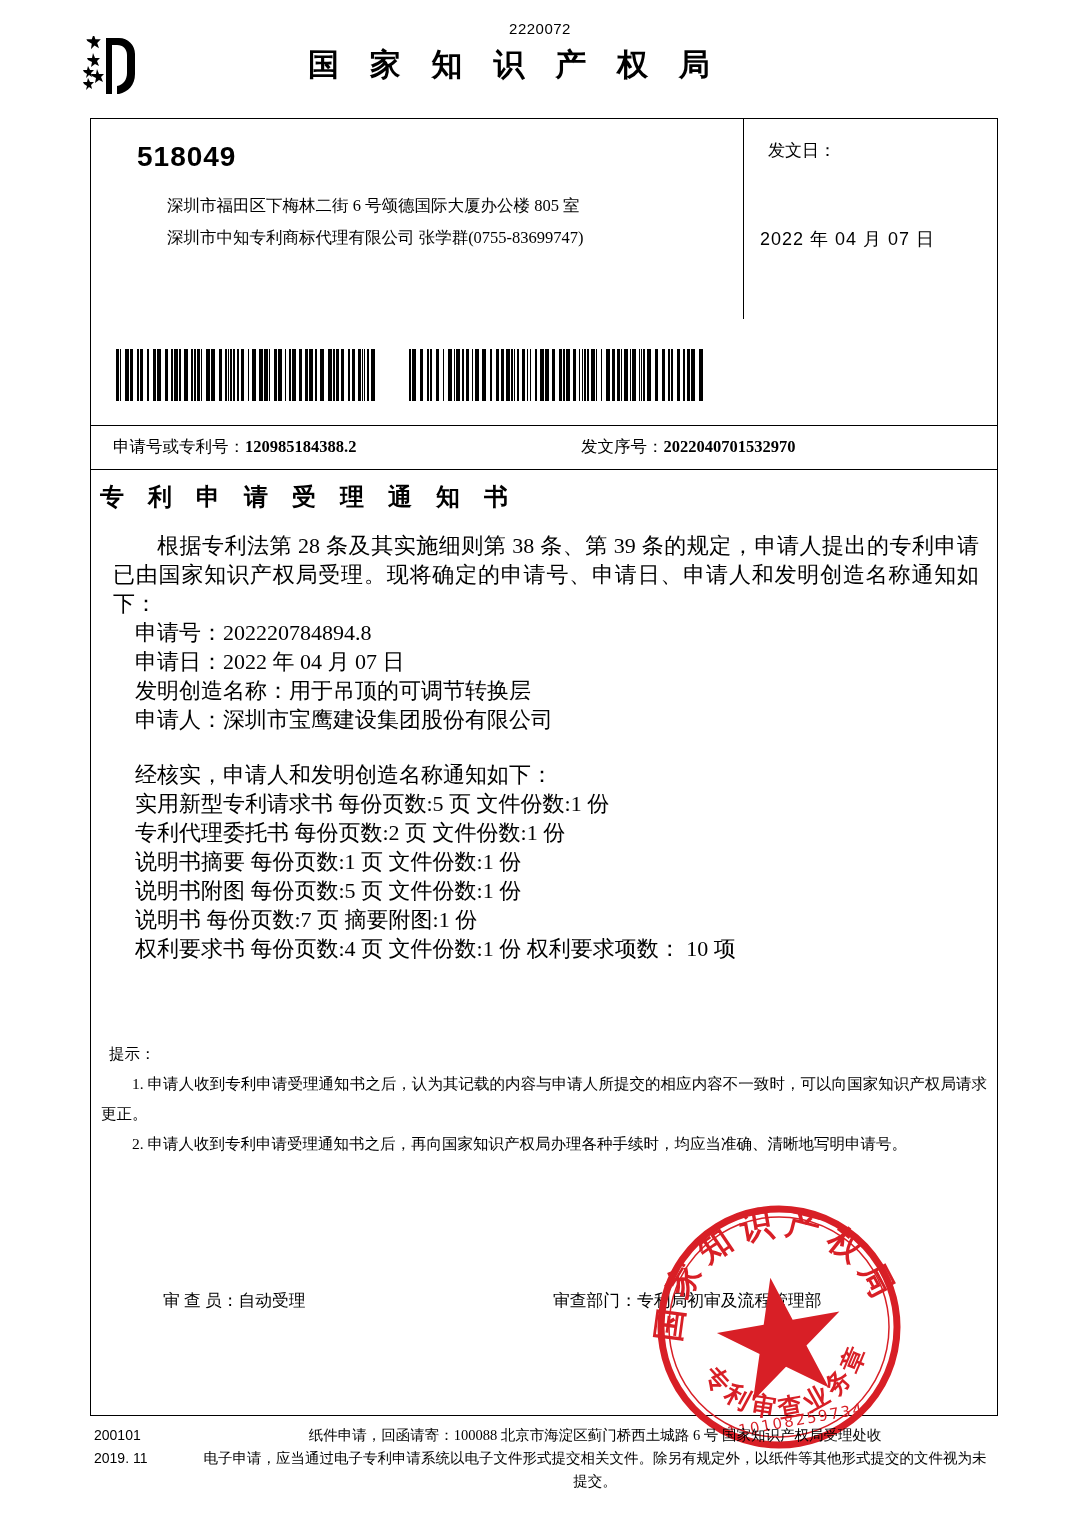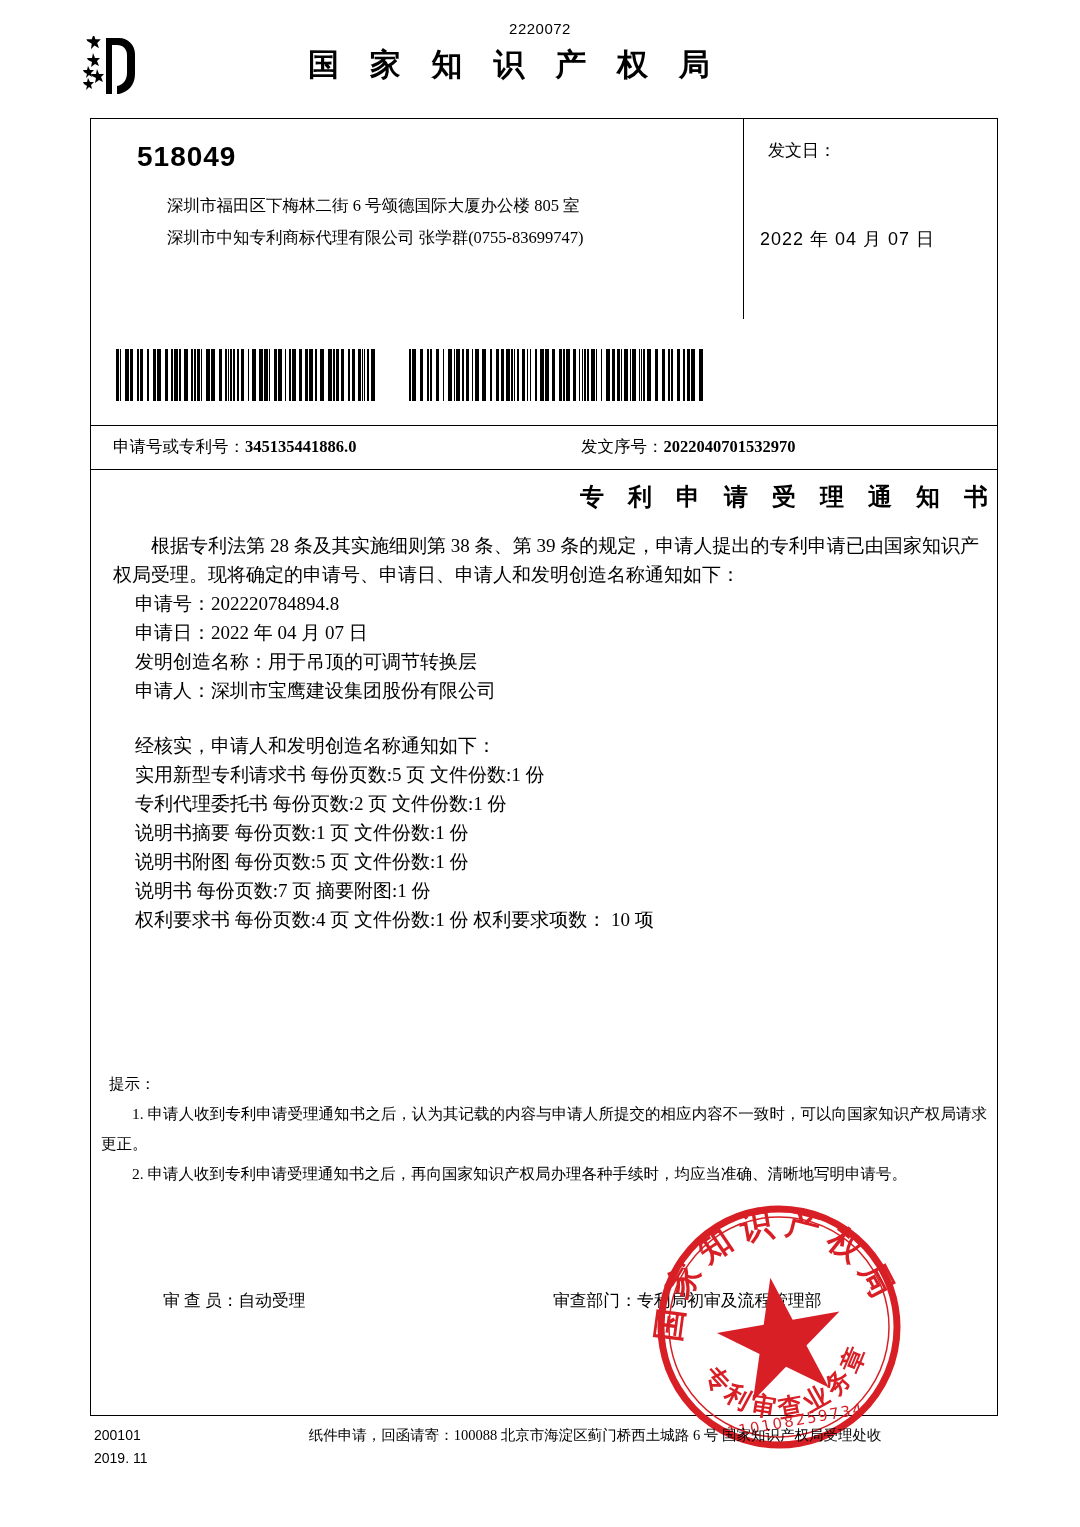--- a/index.html
+++ b/index.html
@@ -190,53 +190,53 @@
     height: 0;
     border-top: 1.4px solid #000;
   }
 
   
   .doc-title {
     position: absolute;
     left: 0;
     top: 362px;
     width: 906px;
-    text-align: right;
+    text-align: left;
     font-size: 24px;
     font-weight: bold;
     letter-spacing: 9px;
     text-indent: 9px;
   }
 
   
   .body-text {
     position: absolute;
     left: 22px;
     top: 412px;
     width: 866px;
-    font-size: 19px;
+    font-size: 22px;
     line-height: 29px;
   }
   .para-indent {
     text-indent: 2em;
     text-align: justify;
   }
   .list-line { white-space: nowrap; padding-left: 22px; }
   .gap-block { height: 26px; }
 
   
   .tips {
     position: absolute;
     left: 10px;
     top: 920px;
     width: 886px;
     font-size: 15.5px;
     line-height: 30px;
   }
-  .tips .tip-head { padding-left: 8px; margin-top: 30px; }
+  .tips .tip-head { padding-left: 8px; }
   .tips .tip-item { text-indent: 2em; text-align: justify; }
 
   
   .sign-row {
     position: absolute;
     left: 0;
     top: 1170px;
     width: 906px;
     height: 40px;
   }
@@ -445,21 +445,21 @@
           <div class="bar" style="left: 274px; width: 2px;"></div>
           <div class="bar" style="left: 278px; width: 3px;"></div>
           <div class="bar" style="left: 282px; width: 4px;"></div>
           <div class="bar" style="left: 290px; width: 4px;"></div>
         </div>
     </div>
 
     <div class="numrow-sep-top"></div>
     <div class="numrow">
       <div class="left">
-        <span>申请号或专利号：</span><b>345135441886.0</b>
+        <span>申请号或专利号：</span><b>120985184388.2</b>
       </div>
       <div class="right">
         <span>发文序号：</span><b>2022040701532970</b>
       </div>
     </div>
     <div class="numrow-sep-bot"></div>
 
     <div class="doc-title">专 利 申 请 受 理 通 知 书</div>
 
     <div class="body-text">
@@ -514,16 +514,17 @@
 
   </div>
 
   <div class="footer">
     <div class="codes">
       <div>200101</div>
       <div>2019. 11</div>
     </div>
     <div class="ftext">
       <div class="nowrap">纸件申请，回函请寄：100088 北京市海淀区蓟门桥西土城路 6 号    国家知识产权局受理处收</div>
+      <div>电子申请，应当通过电子专利申请系统以电子文件形式提交相关文件。除另有规定外，以纸件等其他形式提交的文件视为未提交。</div>
     </div>
   </div>
 
 </div>
 
 </body></html>

